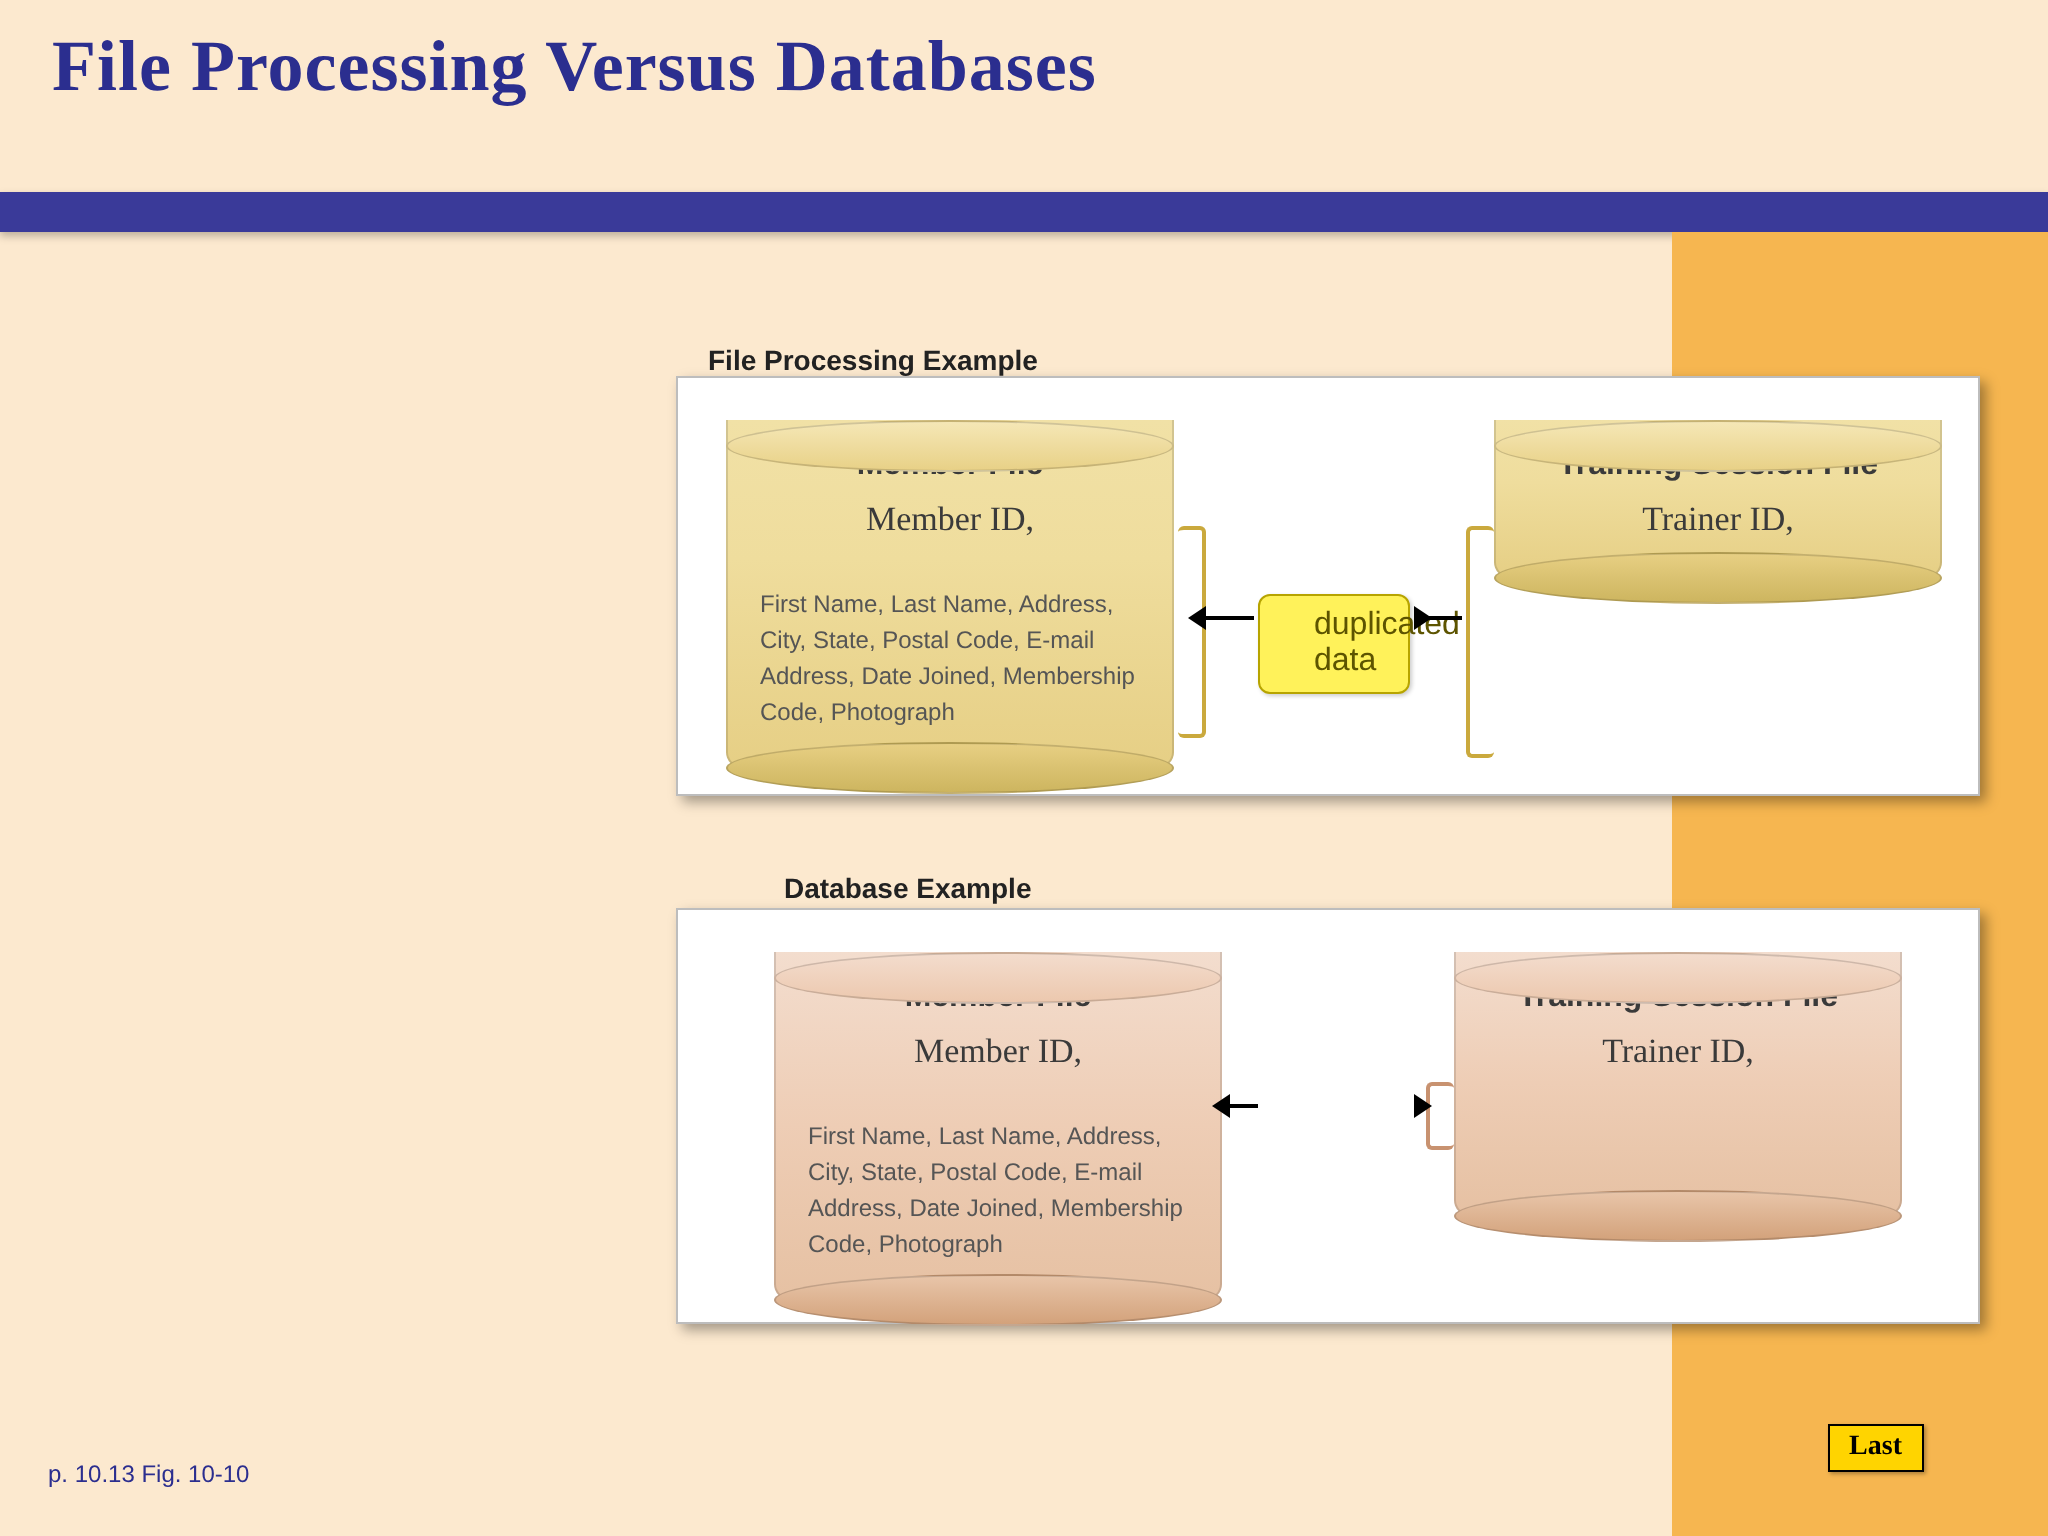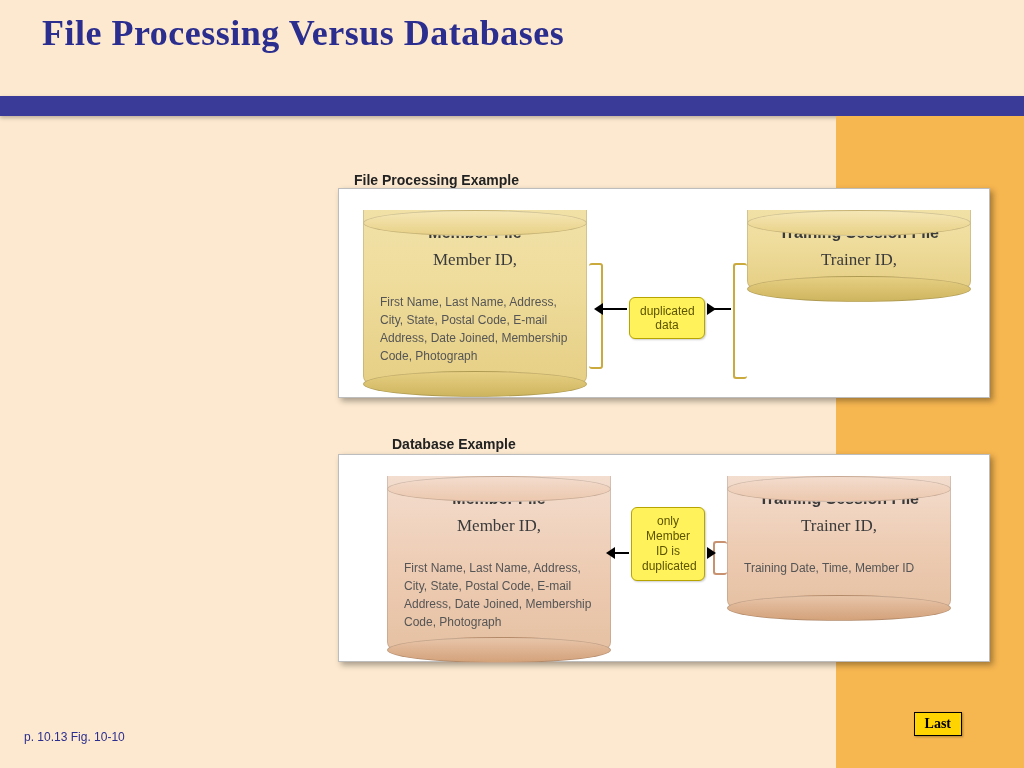--- a/index.html
+++ b/index.html
@@ -2,21 +2,21 @@
 <html><head>
 <meta charset="utf-8">
 <style>
   * { box-sizing: border-box; margin: 0; padding: 0; }
   html, body { width: 1024px; height: 768px; overflow: hidden; font-family: "Times New Roman", Georgia, serif; }
   body { background: #fce9cf; position: relative; }
 
   .slide { position: absolute; inset: 0; }
 
   .title-area {
-    position: absolute; left: 42px; top: 12px;
+    position: absolute; left: 26px; top: 12px;
     width: 960px;
   }
   .title {
     font-size: 36px; font-weight: 700; color: #2b2e8f;
     letter-spacing: .5px;
   }
 
   .rule {
     position: absolute; left: 0; right: 0; top: 96px; height: 20px;
     background: #3a3a99;
@@ -91,22 +91,22 @@
     border-radius: 3px;
   }
   .bracket.right { border-left: none; }
   .bracket.left  { border-right: none; }
   .gold-br { border-color: #caa93d; }
   .pink-br { border-color: #c89270; }
 
   
   .callout {
     position: absolute; background: #fff25a; border: 1px solid #b7a400;
-    border-radius: 6px; padding: 6px 10px; text-align: center;
-    font-family: Arial, Helvetica, sans-serif; font-size: 12px; color: #5d5400;
+    border-radius: 6px; padding: 6px 27px; text-align: center;
+    font-family: Arial, Helvetica, sans-serif; font-size: 16px; color: #5d5400;
     box-shadow: 1px 1px 2px rgba(0,0,0,.2);
   }
 
   
   .arrow {
     position: absolute; height: 0;
   }
   .arrow .shaft {
     position: absolute; top: -1px; height: 2px; background: #000;
   }
@@ -199,29 +199,27 @@
         <div class="cyl-bot"></div>
       </div>
     </div>
 
     <div class="cylinder pink" style="left:388px; top:8px;">
       <div class="cyl-body">
         <div class="cyl-top"></div>
         <div class="cyl-side" style="min-height:132px;">
           <div class="cyl-title">Training Session File</div>
           <div class="cyl-key">Trainer ID,</div>
-          <div class="cyl-fields">Training Date, Time, Member ID</div>
         </div>
         <div class="cyl-bot"></div>
       </div>
     </div>
 
     <div class="bracket left pink-br" style="left:374px; top:86px; height:34px;"></div>
 
-    <div class="callout" style="left:292px; top:52px; width:74px; line-height:1.25;">only Member ID is duplicated</div>
 
     <div class="arrow left" style="left:276px; top:98px;">
       <div class="shaft" style="left:0; width:14px;"></div>
         <div class="head"></div>
     </div>
     <div class="arrow right" style="left:368px; top:98px;">
       <div class="shaft" style="left:0; width:4px;"></div>
         <div class="head"></div>
     </div>
   </div>

